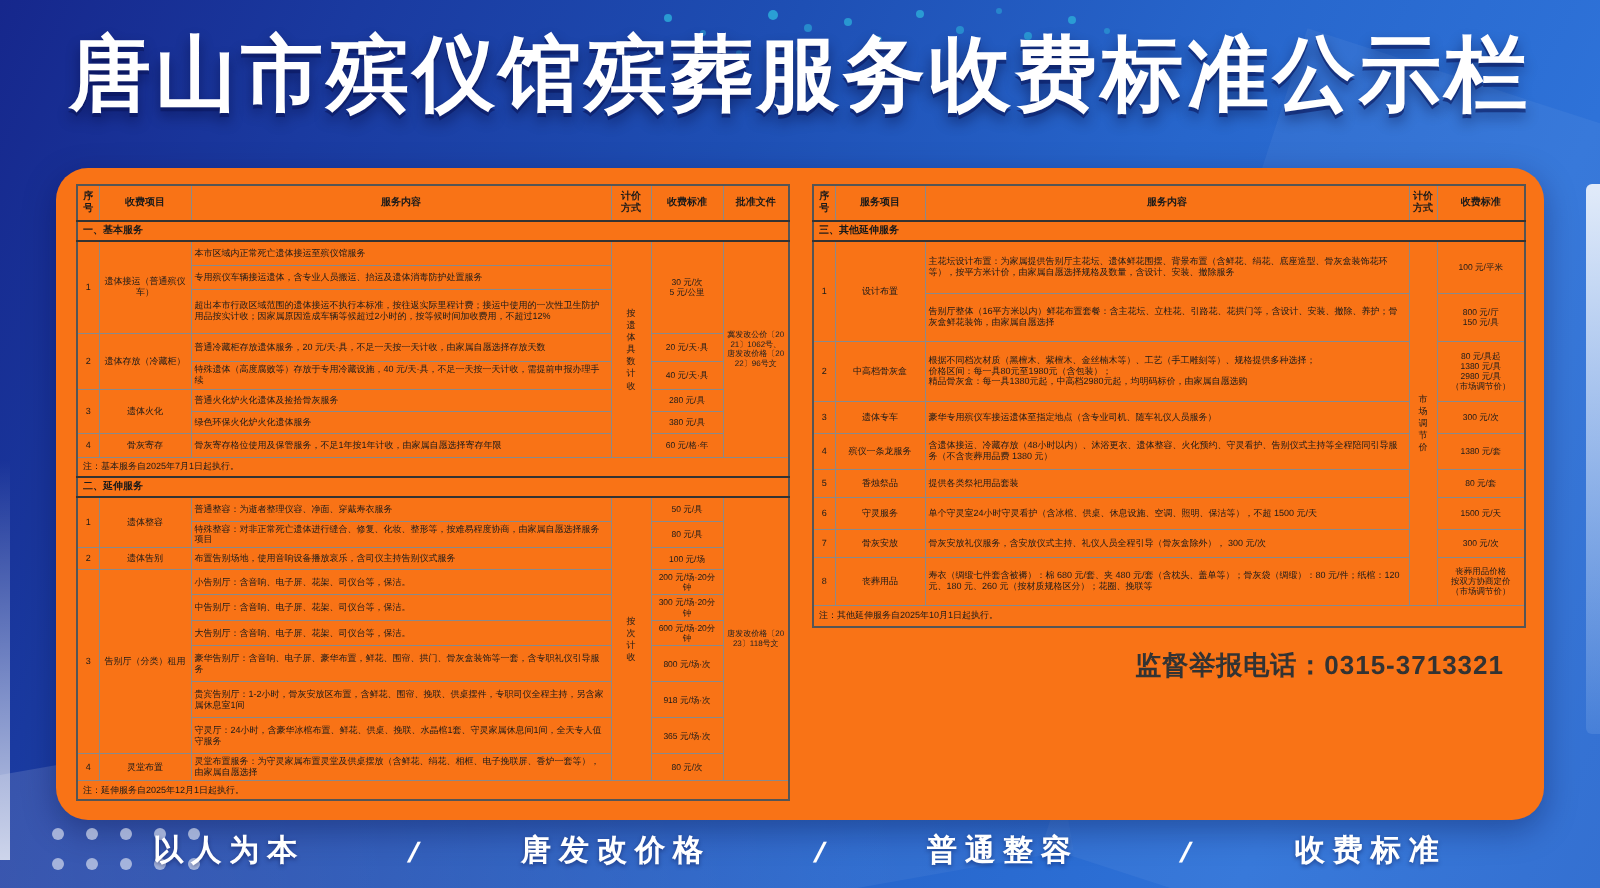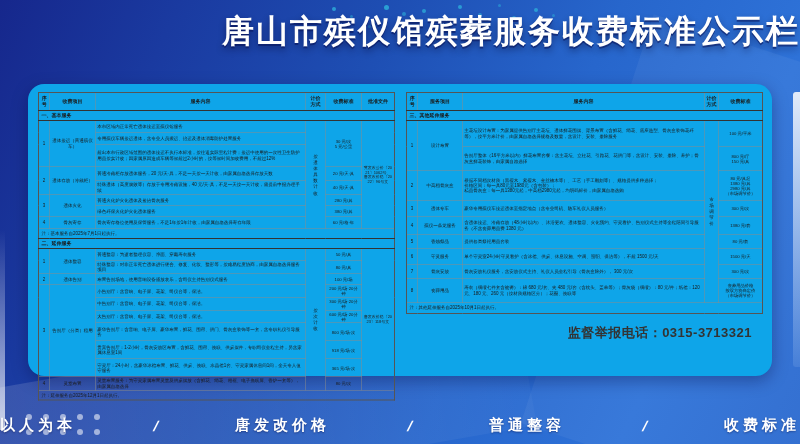--- a/index.html
+++ b/index.html
@@ -14,28 +14,28 @@
     background:rgba(255,255,255,.05); transform:rotate(18deg); }
   .band { position:absolute; left:-70px; bottom:-34px; width:600px; height:130px;
     background:linear-gradient(90deg, rgba(255,255,255,.15), rgba(255,255,255,.03));
     transform:rotate(-10deg); }
   .edge-right { position:absolute; right:0; top:92px; width:7px; height:275px;
     background:linear-gradient(180deg, rgba(255,255,255,.85), rgba(173,205,245,.15));
     border-radius:3px 0 0 3px; }
   .edge-left { position:absolute; left:0; top:230px; width:5px; height:200px;
     background:linear-gradient(180deg, rgba(255,255,255,0), rgba(255,255,255,.75)); }
 
-  .title { position:absolute; top:10px; left:0; width:100%; text-align:right;
-    font-size:32px; font-weight:800; color:#ffffff; letter-spacing:2px;
+  .title { position:absolute; top:10px; left:0; width:100%; text-align:center;
+    font-size:41px; font-weight:800; color:#ffffff; letter-spacing:2px;
     text-shadow:0 2px 0 rgba(10,20,90,.55), 0 4px 7px rgba(0,0,40,.45);font-family:Liberation Mono, monospace; }
 
   .dot { position:absolute; border-radius:50%; }
 
-  .card { position:absolute; left:28px; top:84px; width:744px; height:292px;
-    background:#0ea5e9; border-radius:16px;
+  .card { position:absolute; left:28px; top:84px; width:744px; height:326px;
+    background:#f97316; border-radius:16px;
     box-shadow:0 5px 16px rgba(0,10,60,.35); }
 
   .panel { position:absolute; transform:scale(0.5); transform-origin:0 0; }
   .panel-left  { left:10px;  top:8px; width:712px; }
   .panel-right { left:378px; top:8px; width:712px; }
 
   table { border-collapse:collapse; table-layout:fixed; width:100%;
     border:2px solid #555; }
   td { border:1px solid #8a8a8a; padding:2px 3px; font-size:9px; line-height:1.2;
     color:#1a1a1a; vertical-align:middle; overflow:hidden; word-break:break-all; }
@@ -47,21 +47,21 @@
   td.item { text-align:center; }
   td.fee { text-align:center; font-size:8.5px; white-space:pre-line; }
   td.unit { text-align:center; white-space:pre-line; line-height:1.35; }
   td.doc { text-align:center; font-size:8px; color:#222; }
   td.pre { white-space:pre-line; }
 
   .phone { position:absolute; right:20px; top:240px; font-size:13px; font-weight:bold;
     color:#333333; letter-spacing:.5px; }
 
   .footer { position:absolute; left:0; right:0; bottom:9px; display:flex;
-    justify-content:space-between; align-items:center; gap:36px; }
+    justify-content:center; align-items:center; gap:52px; }
   .slogan { color:#ffffff; font-weight:bold; font-size:15px; letter-spacing:4px;
     text-shadow:0 1px 2px rgba(0,0,50,.4); }
   .slash { color:#ffffff; font-weight:bold; font-size:14px; transform:skewX(-18deg); }
 
   .dotgrid { position:absolute; left:26px; bottom:6px; width:86px; height:24px; }
   .dotgrid .gd { position:absolute; width:6px; height:6px; border-radius:50%;
     background:rgba(255,255,255,.55); }
 </style>
 </head>
 <body>

